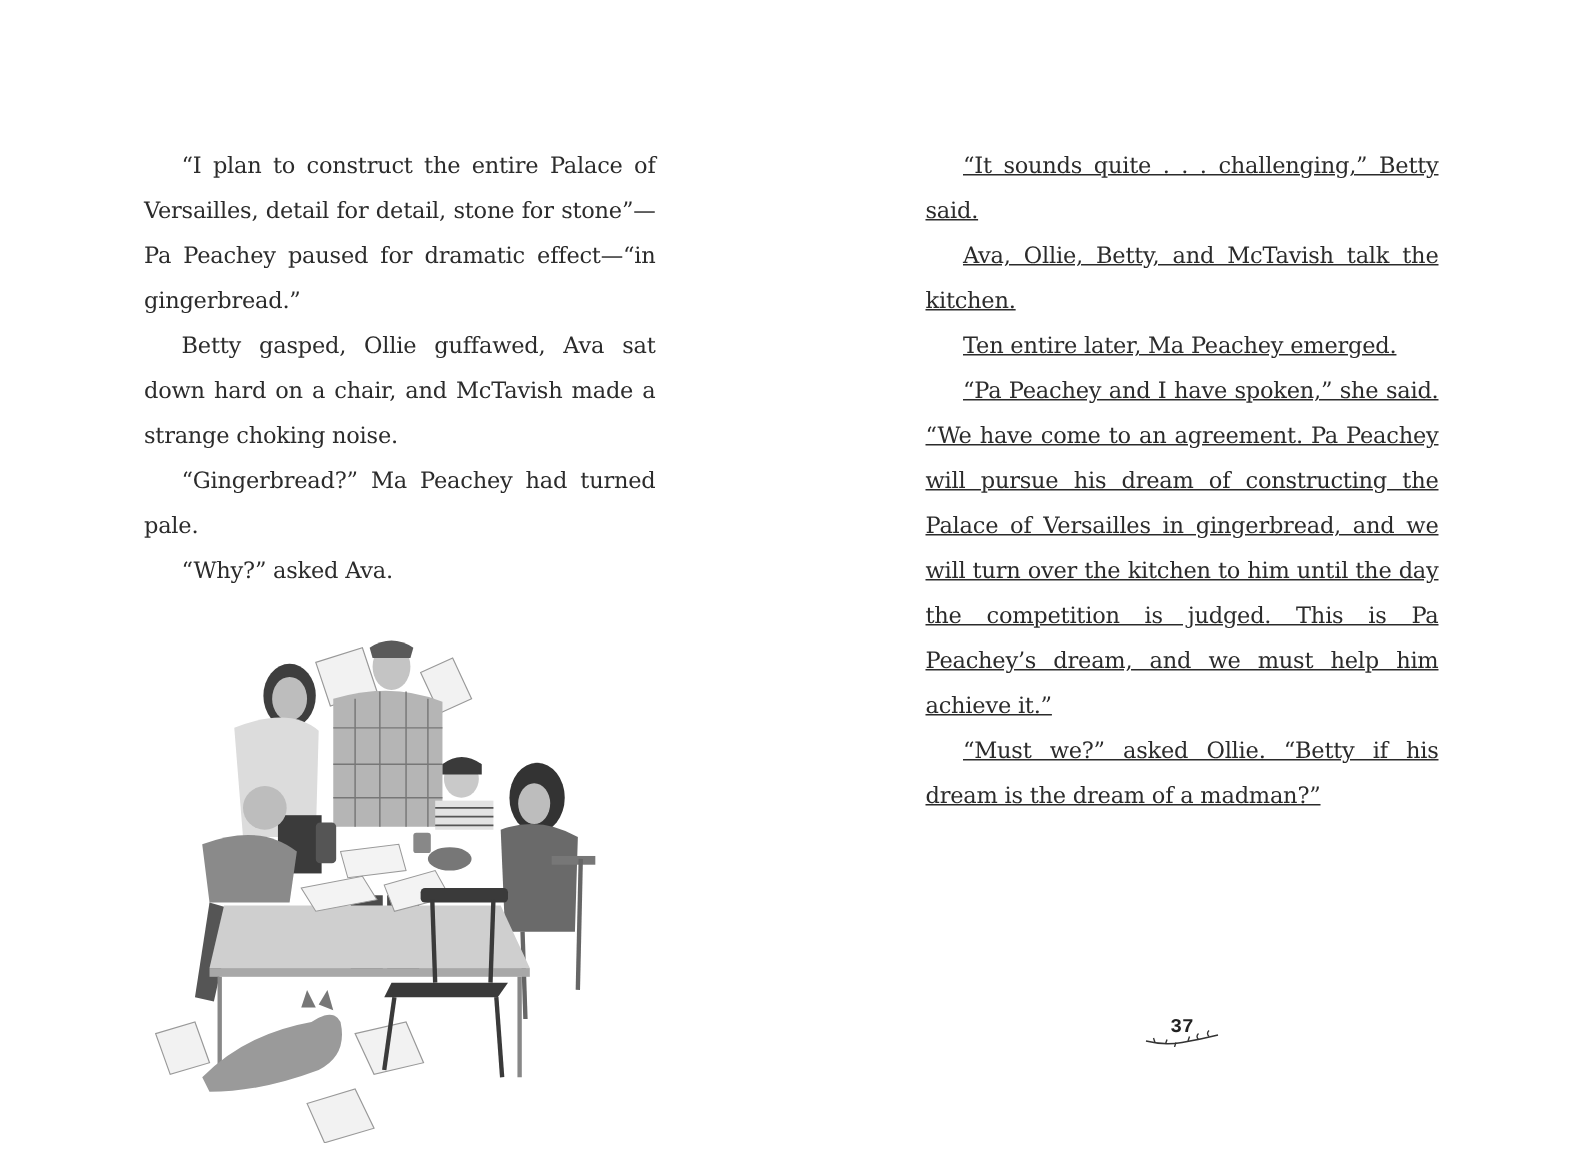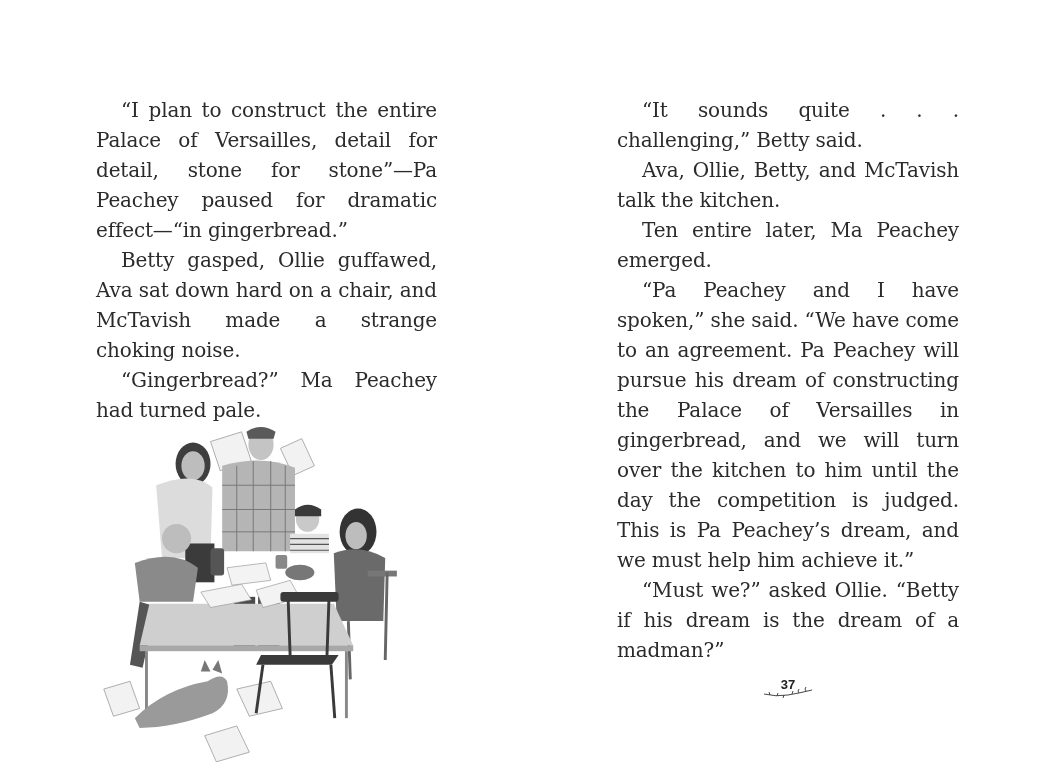--- a/index.html
+++ b/index.html
@@ -2,39 +2,40 @@
 <html><head>
   <meta charset="utf-8">
   <style>
     html, body { margin: 0; padding: 0; }
     body {
       width: 1054px; height: 778px; background: #ffffff; position: relative; overflow: hidden;
       font-family: "DejaVu Serif", "Liberation Serif", serif; color: #2b2b2b;
     }
     .page { position: absolute; top: 95px; }
     .page.left { left: 96px; width: 341px; }
-    .page.right { left: 617px; width: 342px; }
+    .page.right { left: 617px; width: 342px; text-decoration: underline; }
     .para {
-      margin: 0; font-size: 20px; line-height: 30px; text-align: justify;
+      margin: 0; font-size: 15px; line-height: 30px; text-align: justify;
       text-indent: 25px; letter-spacing: -0.15px; word-spacing: 0px;
     }
     .illustration { position: absolute; left: 96px; top: 422px; width: 330px; height: 340px; }
     .page-number {
       position: absolute; left: 762px; top: 677px; width: 52px; text-align: center;
-      font-family: Liberation Sans, sans-serif; font-weight: bold; font-size: 13px; color: #222;
+      font-family: Liberation Mono, monospace; font-weight: bold; font-size: 13px; color: #222;
     }
     .page-ornament { position: absolute; left: 762px; top: 686px; width: 52px; height: 12px; }
   </style>
 </head>
 <body>
 
 <div class="page left">
   <p class="para">“I plan to construct the entire Palace of Versailles, detail for detail, stone for stone”—Pa Peachey paused for dramatic effect—“in gingerbread.”</p>
   <p class="para">Betty gasped, Ollie guffawed, Ava sat down hard on a chair, and McTavish made a strange choking noise.</p>
   <p class="para">“Gingerbread?” Ma Peachey had turned pale.</p>
+  <p class="para">“Why?” asked Ava.</p>
 </div>
 
 <svg class="illustration" viewBox="0 0 340 340" xmlns="http://www.w3.org/2000/svg">
 
   <g fill="#f2f2f2" stroke="#999" stroke-width="0.8">
     <polygon points="118,15 150,5 160,35 128,45"></polygon>
     <polygon points="190,22 212,12 225,40 203,50"></polygon>
     <polygon points="8,270 35,262 45,290 18,298"></polygon>
     <polygon points="145,270 180,262 192,290 158,298"></polygon>
     <polygon points="112,318 145,308 158,335 124,345"></polygon>

